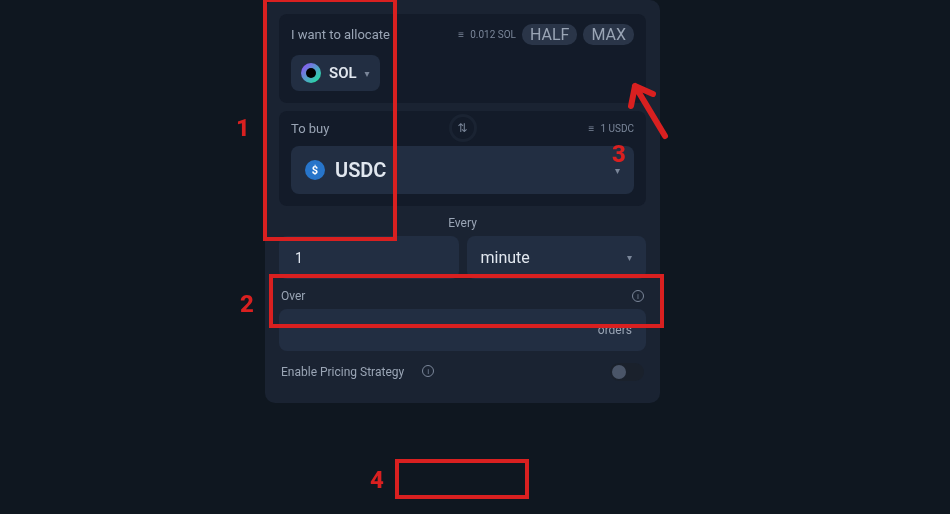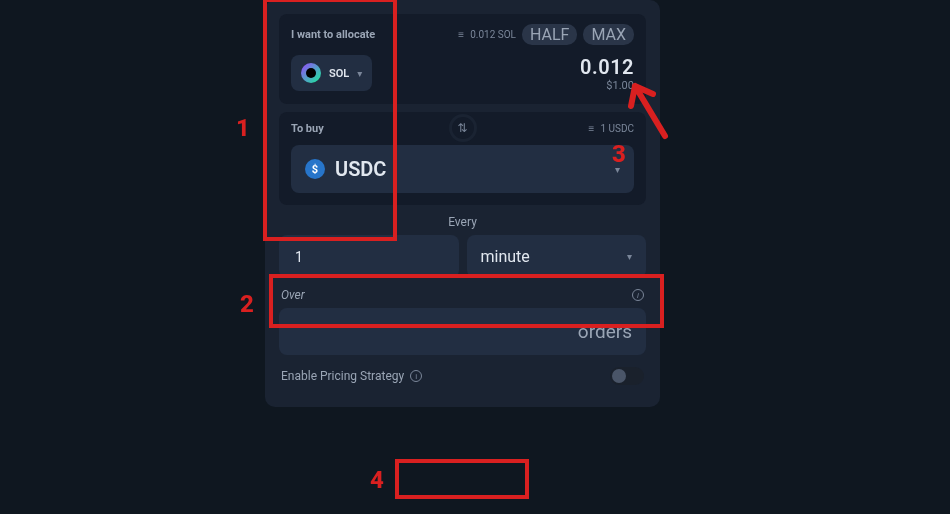--- a/index.html
+++ b/index.html
@@ -14,39 +14,39 @@
     --pill:#2a3548;
     --red:#d92020;
     --toggle-off:#1a212c;
     --toggle-knob:#4a5568;
   }
   *{box-sizing:border-box;font-family:-apple-system,BlinkMacSystemFont,"Segoe UI",Roboto,sans-serif;}
   body{margin:0;background:var(--bg);width:950px;height:514px;overflow:hidden;position:relative;color:var(--text);}
   .card{position:absolute;left:265px;top:0;width:395px;background:var(--panel);border-radius:10px;padding:14px 14px 12px;}
   .sect{position:relative;background:var(--panel-dark);border-radius:8px;padding:10px 12px 12px;margin-bottom:8px;}
   .row{display:flex;align-items:center;justify-content:space-between;}
-  .lbl{font-size:11px;color:var(--muted2);font-weight:bold;}
+  .lbl{font-size:13px;color:var(--muted2);}
   .pill{background:var(--pill);border-radius:10px;padding:1px 8px;font-size:16px;color:var(--muted2);cursor:pointer;}
   .balance{font-size:10px;color:var(--muted);display:flex;align-items:center;gap:6px;}
   .balance .w{font-size:10px;}
   .token-sel{display:flex;align-items:center;gap:8px;background:var(--field);border-radius:8px;padding:8px 10px;cursor:pointer;}
-  .token-sel .sym{font-weight:600;font-size:11px;}
+  .token-sel .sym{font-weight:600;font-size:15px;}
   .icon-sol{width:20px;height:20px;border-radius:50%;background:linear-gradient(135deg,#9945ff,#14f195);display:flex;align-items:center;justify-content:center;}
   .icon-sol::after{content:"";width:10px;height:10px;background:#000;border-radius:50%;}
   .icon-usdc{width:20px;height:20px;border-radius:50%;background:#2775ca;display:flex;align-items:center;justify-content:center;color:#fff;font-size:11px;font-weight:700;}
   .chev{color:var(--muted);font-size:10px;}
   .amount-col{text-align:right;}
   .amt{font-size:20px;font-weight:600;letter-spacing:.5px;}
   .fiat{font-size:11px;color:var(--muted);}
   .swap-btn{position:absolute;left:50%;transform:translateX(-50%);top:114px;width:28px;height:28px;border-radius:50%;background:var(--panel-dark);border:3px solid var(--panel);display:flex;align-items:center;justify-content:center;cursor:pointer;z-index:5;color:var(--muted);font-size:12px;}
   .field{background:var(--field);border-radius:8px;padding:12px 14px;display:flex;align-items:center;justify-content:space-between;cursor:pointer;}
   .interval-row{display:flex;gap:8px;margin-top:6px;}
   .interval-row .field{flex:1;}
   .num-input{background:var(--field);border:none;color:var(--text);font-size:14px;width:100%;outline:none;}
-  .unit{color:var(--muted2);font-size:19px;}
+  .unit{color:var(--muted2);font-size:12px;}
   .section-title{font-size:12px;color:var(--muted2);margin:10px 2px 0;display:flex;align-items:center;gap:5px;justify-content:center;}
   .info{width:12px;height:12px;border:1px solid var(--muted);border-radius:50%;display:inline-flex;align-items:center;justify-content:center;font-size:8px;color:var(--muted);}
   .toggle-row{display:flex;align-items:center;justify-content:space-between;margin:12px 2px 10px;font-size:12px;color:var(--muted2);}
   .toggle{width:34px;height:18px;background:var(--toggle-off);border-radius:10px;position:relative;cursor:pointer;}
   .toggle .knob{position:absolute;width:14px;height:14px;background:var(--toggle-knob);border-radius:50%;top:2px;left:2px;}
   .cta{background:var(--panel-dark);border-radius:8px;text-align:center;padding:14px;color:var(--accent);font-size:15px;font-weight:500;cursor:pointer;}
   
   .hl{position:absolute;border:4px solid var(--red);pointer-events:none;}
   .ann{position:absolute;color:var(--red);font-weight:800;font-size:24px;pointer-events:none;}
   .arrow{position:absolute;pointer-events:none;}
@@ -64,24 +64,20 @@
         <span>0.012 SOL</span>
         <span class="pill">HALF</span>
         <span class="pill">MAX</span>
       </span>
     </div>
     <div class="row" style="margin-top:10px;align-items:flex-start;">
       <div class="token-sel">
         <span class="icon-sol"></span>
         <span class="sym">SOL</span>
         <span class="chev">▾</span>
-      </div>
-      <div class="amount-col">
-        <div class="amt">0.012</div>
-        <div class="fiat">$1.00</div>
       </div>
     </div>
   </div>
 
   <div class="swap-btn">⇅</div>
 
   <div class="sect">
     <div class="row">
       <span class="lbl">To buy</span>
       <span class="balance">
@@ -104,31 +100,31 @@
   <div class="interval-row">
     <div class="field">
       <input class="num-input" value="1" style="">
     </div>
     <div class="field">
       <span>minute</span>
       <span class="chev">▾</span>
     </div>
   </div>
 
-  <div class="section-title" style="justify-content:space-between;display:flex;font-style:italic;">
+  <div class="section-title" style="justify-content:space-between;display:flex;">
     <span>Over</span>
     <span class="info">i</span>
   </div>
   <div class="field" style="margin-top:6px;justify-content:flex-end;">
     <input class="num-input" style="text-align: left; flex: 1 1 0%;">
     <span class="unit">orders</span>
   </div>
 
   <div class="toggle-row">
-    <span style="display:flex;align-items:center;gap:6px;">
+    <span style="display:flex;align-items:flex-start;gap:18px;">
       <span>Enable Pricing Strategy</span>
       <span class="info">i</span>
     </span>
     <span class="toggle">
         <span class="knob"></span>
       </span>
   </div>
 
 </div>
 

